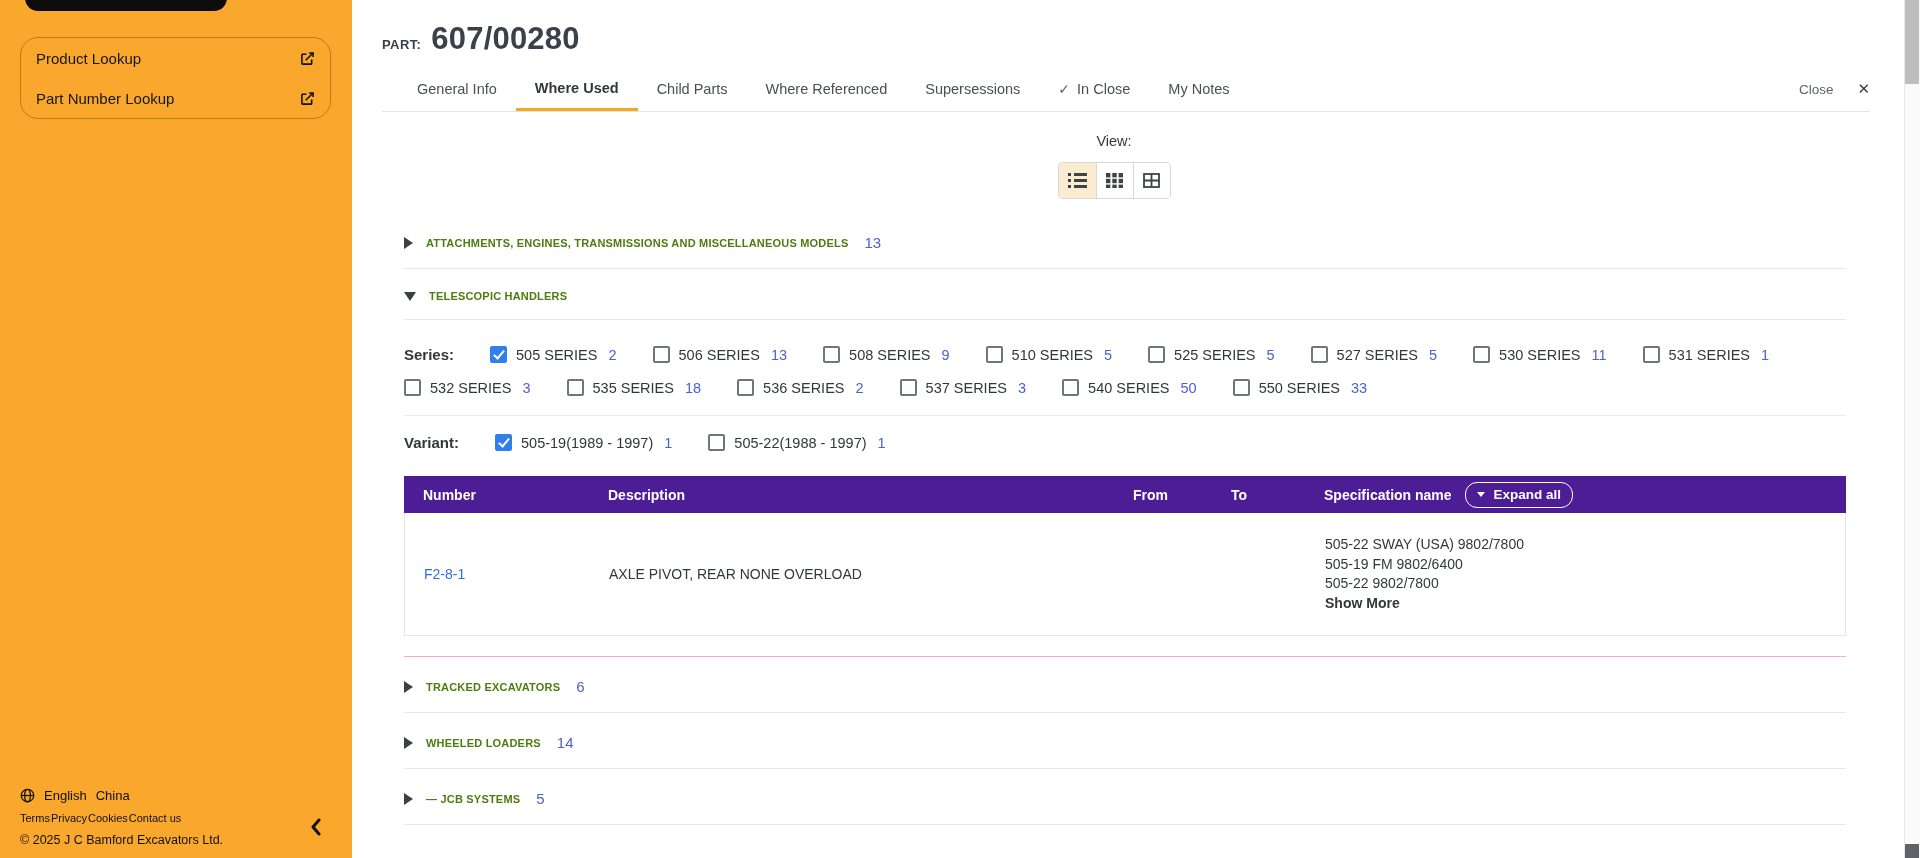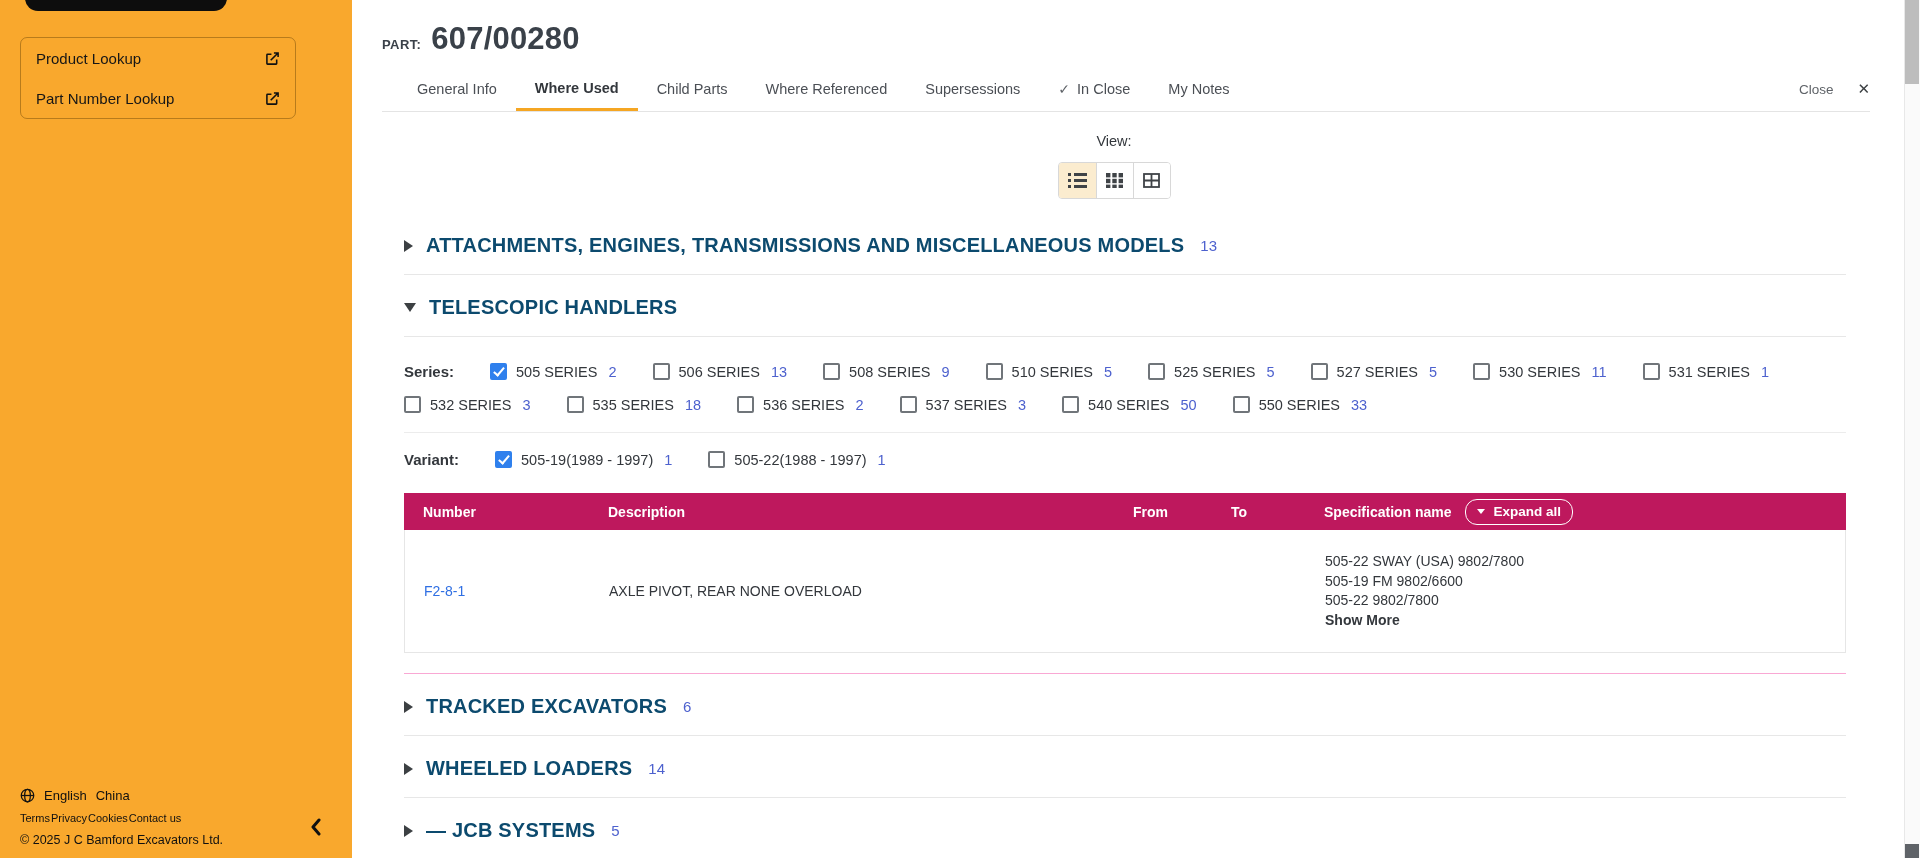--- a/index.html
+++ b/index.html
@@ -5,21 +5,21 @@
   * { margin:0; padding:0; box-sizing:border-box; }
   html,body { width:1920px; height:858px; }
   body {
     font-family:"Liberation Sans",sans-serif;
     background:#fff; color:#33373c; overflow:hidden; position:relative;
   }
 
   
   .sidebar { position:absolute; left:0; top:0; width:352px; height:858px; background:#F9A82D; }
   .logo-pill { position:absolute; left:25px; top:-16px; width:202px; height:27px; background:#0d0d0d; border-radius:13px; }
-  .lookup-box { position:absolute; left:20px; top:37px; width:276px; border:1px solid rgba(80,50,0,.38); border-radius:7px; }
+  .lookup-box { position:absolute; left:20px; top:37px; width:311px; border:1px solid rgba(80,50,0,.38); border-radius:18px; }
   .lookup-row { display:flex; align-items:center; justify-content:space-between; height:40px; padding:0 14px 0 15px; cursor:pointer; }
   .lookup-label { font-size:15px; color:#161616; }
   .ext-icon svg { width:17px; height:17px; display:block; }
 
   .sidebar-footer { position:absolute; left:20px; bottom:11px; color:#101010; }
   .lang-row { display:flex; align-items:center; gap:9px; margin-bottom:9px; font-size:13px; }
   .lang-row .globe-icon { display:flex; }
   .legal-row { display:flex; gap:1px; margin-bottom:9px; font-size:11px; }
   .legal-row span { cursor:pointer; }
   .copyright { font-size:12.5px; }
@@ -44,37 +44,37 @@
   .view-group { display:flex; border:1px solid #d8d8d8; border-radius:4px; overflow:hidden; background:#fff; }
   .view-btn { width:37px; height:35px; display:flex; align-items:center; justify-content:center; cursor:pointer; background:#fff; border-left:1px solid #d8d8d8; }
   .view-btn:first-child { border-left:none; }
   .view-btn.active { background:#fbeccf; }
   .view-btn svg { display:block; }
 
   .sections { margin-top:14px; margin-left:22px; margin-right:24px; }
   .section-header { display:flex; align-items:center; gap:13px; padding:21px 0 17px; border-bottom:1px solid #e7e7e7; cursor:pointer; }
   .tri-right { width:0; height:0; border-left:9px solid #3c4043; border-top:6px solid transparent; border-bottom:6px solid transparent; }
   .tri-down  { width:0; height:0; border-top:9px solid #3c4043; border-left:6px solid transparent; border-right:6px solid transparent; }
-  .section-title { font-size:20px; font-weight:bold; color:#0c4a6e; letter-spacing:.2px; }
+  .section-title { font-size:11px; font-weight:bold; color:#4d7c0f; letter-spacing:.2px; }
   .section-count { font-size:15px; color:#4d61ce; margin-left:3px; }
 
   .section-body { border-bottom:1px solid #f9a8d4; padding:26px 0 20px; }
 
   .filter-row { display:flex; flex-wrap:wrap; align-items:center; column-gap:36px; row-gap:16px; }
   .filter-label { font-size:15px; font-weight:bold; color:#33373c; }
   .chk-item { display:flex; align-items:center; gap:9px; cursor:pointer; font-size:14.5px; }
   .cb { width:17px; height:17px; border:2px solid #70757a; border-radius:2px; background:#fff; position:relative; flex:none; }
   .cb.checked { background:#2F80ED; border-color:#2F80ED; }
   .cb.checked::after { content:""; position:absolute; left:4px; top:0px; width:4px; height:9px; border:solid #fff; border-width:0 2px 2px 0; transform:rotate(40deg); }
   .chk-label { color:#33373c; }
   .chk-count { color:#4d61ce; margin-left:2px; }
   .filter-divider { border-top:1px solid #ececec; margin:19px 0 18px; }
 
   .used-table { margin-top:25px; }
-  .t-header { display:flex; align-items:center; background:#be185d; height:37px; color:#fff; font-size:14px; font-weight:bold; }
+  .t-header { display:flex; align-items:center; background:#4c1d95; height:37px; color:#fff; font-size:14px; font-weight:bold; }
   .t-row { display:flex; align-items:center; background:#fff; border:1px solid #e6e6e6; border-top:none; padding:22px 0; }
   .cell { padding-left:19px; }
   .cell-number { width:185px; }
   .cell-desc { width:525px; }
   .cell-from { width:98px; }
   .cell-to { width:93px; }
   .cell-spec { flex:1; display:flex; align-items:center; gap:13px; }
   .part-link { color:#2f6fe3; font-size:14px; cursor:pointer; }
   .desc-text { font-size:14px; color:#33373c; }
   .spec-lines { font-size:14px; line-height:19.5px; color:#33373c; }
@@ -346,21 +346,21 @@
             <span class="part-link">F2-8-1</span>
           </div>
           <div class="cell cell-desc">
             <span class="desc-text">AXLE PIVOT, REAR NONE OVERLOAD</span>
           </div>
           <div class="cell cell-from"></div>
           <div class="cell cell-to"></div>
           <div class="cell cell-spec">
             <div class="spec-lines">
               <div>505-22 SWAY (USA) 9802/7800</div>
-              <div>505-19 FM 9802/6600</div>
+              <div>505-19 FM 9802/6400</div>
               <div>505-22 9802/7800</div>
               <div class="show-more">Show More</div>
             </div>
           </div>
         </div>
       </div>
 
     </div>
 
     <div class="section-header">

